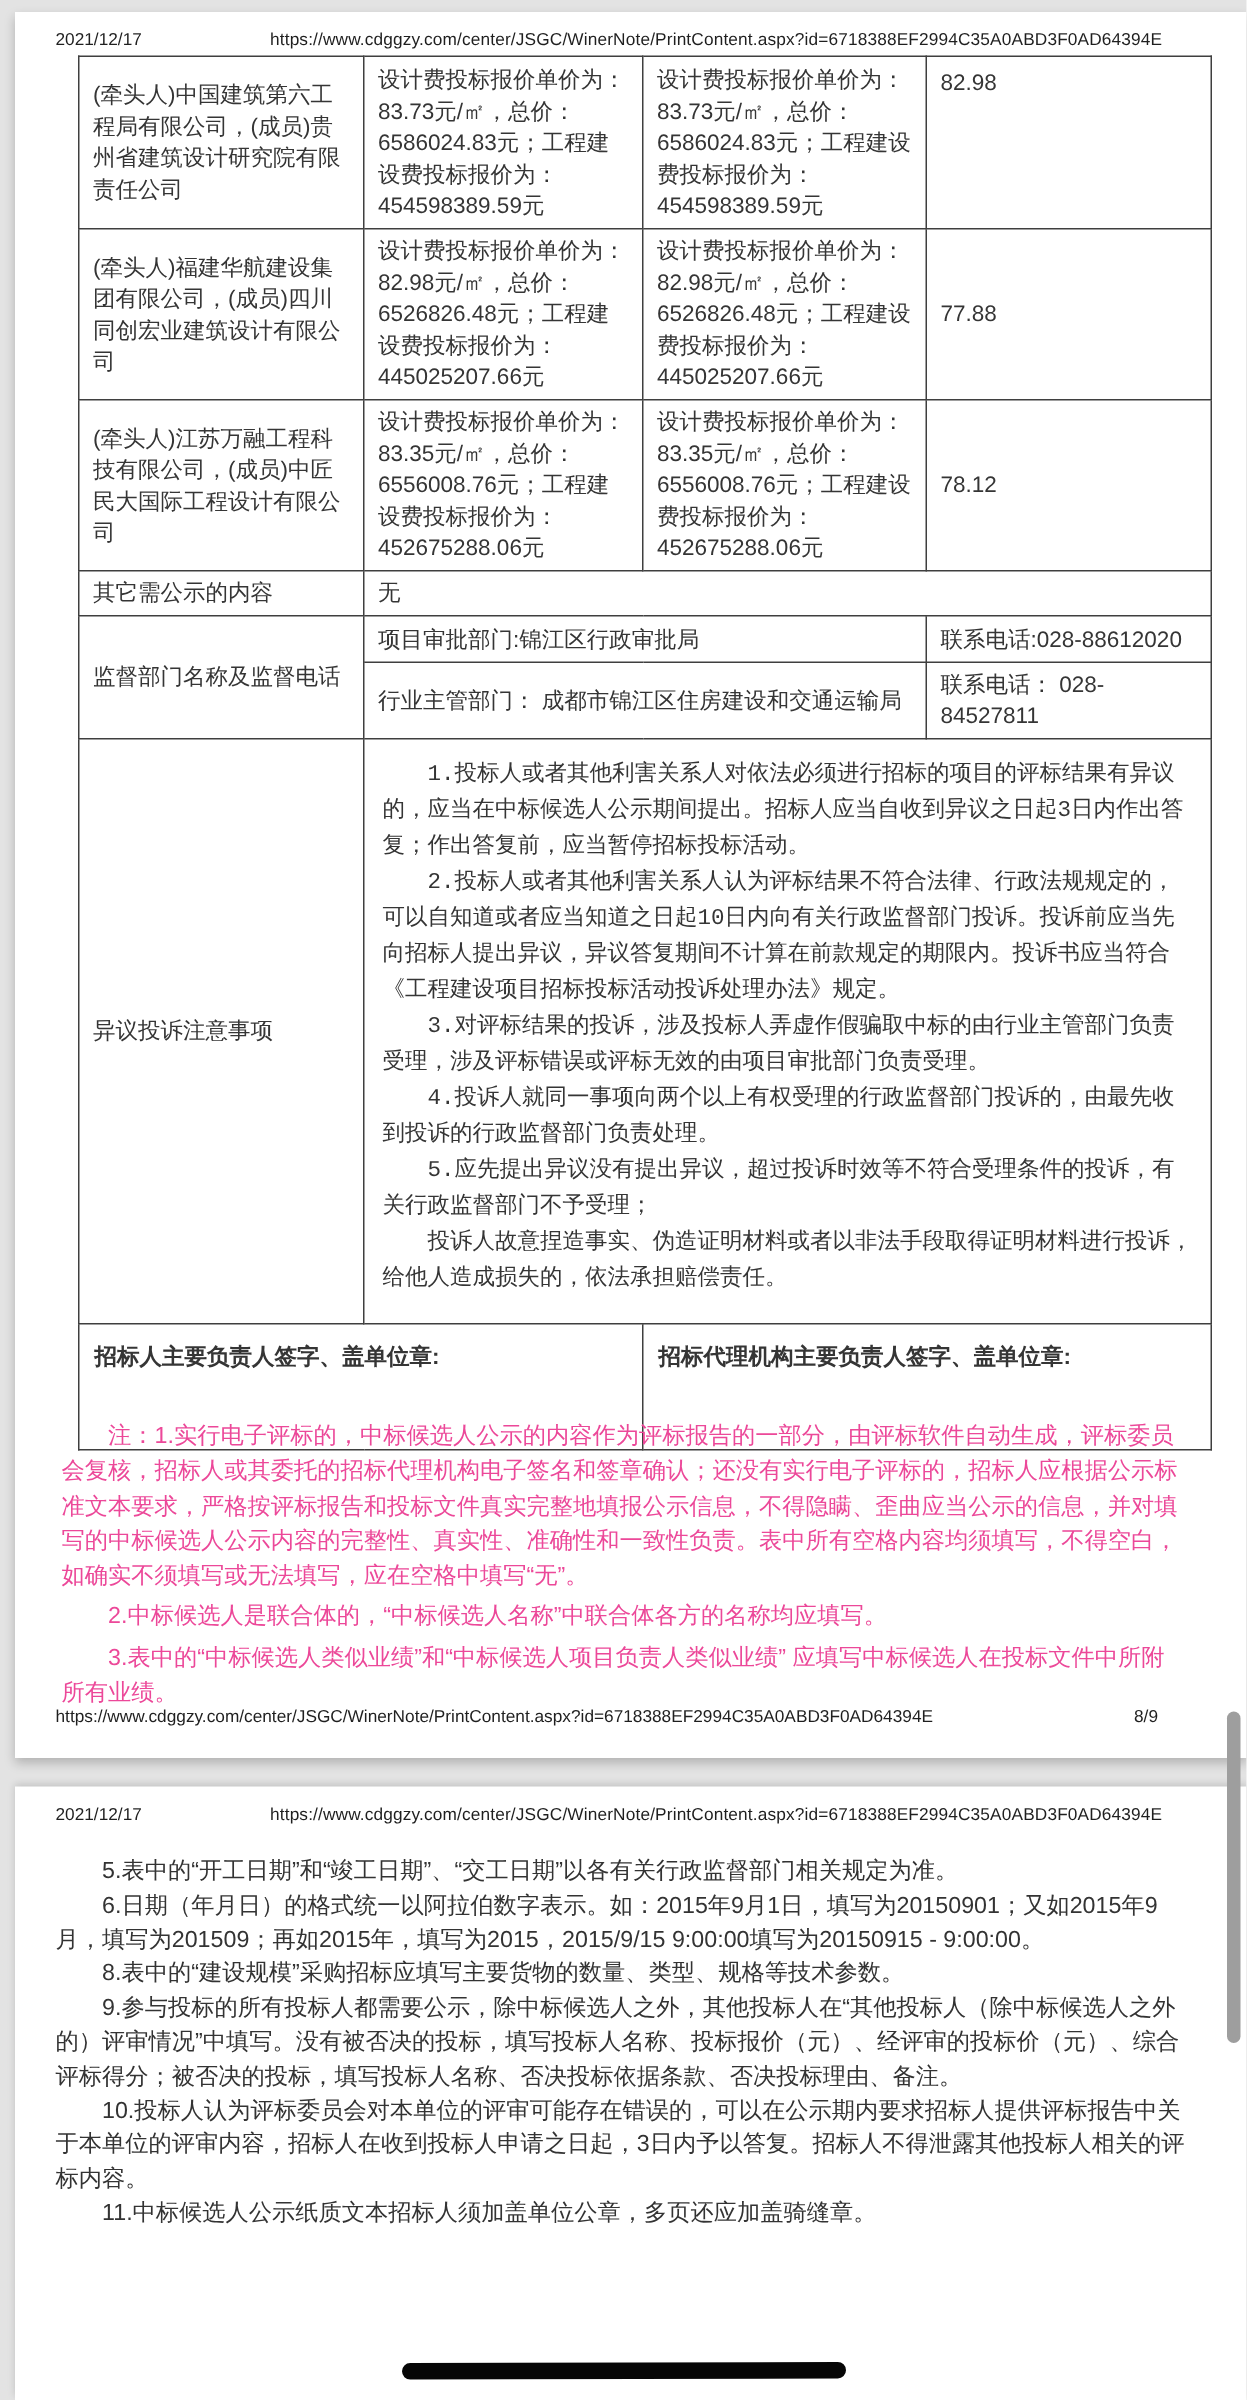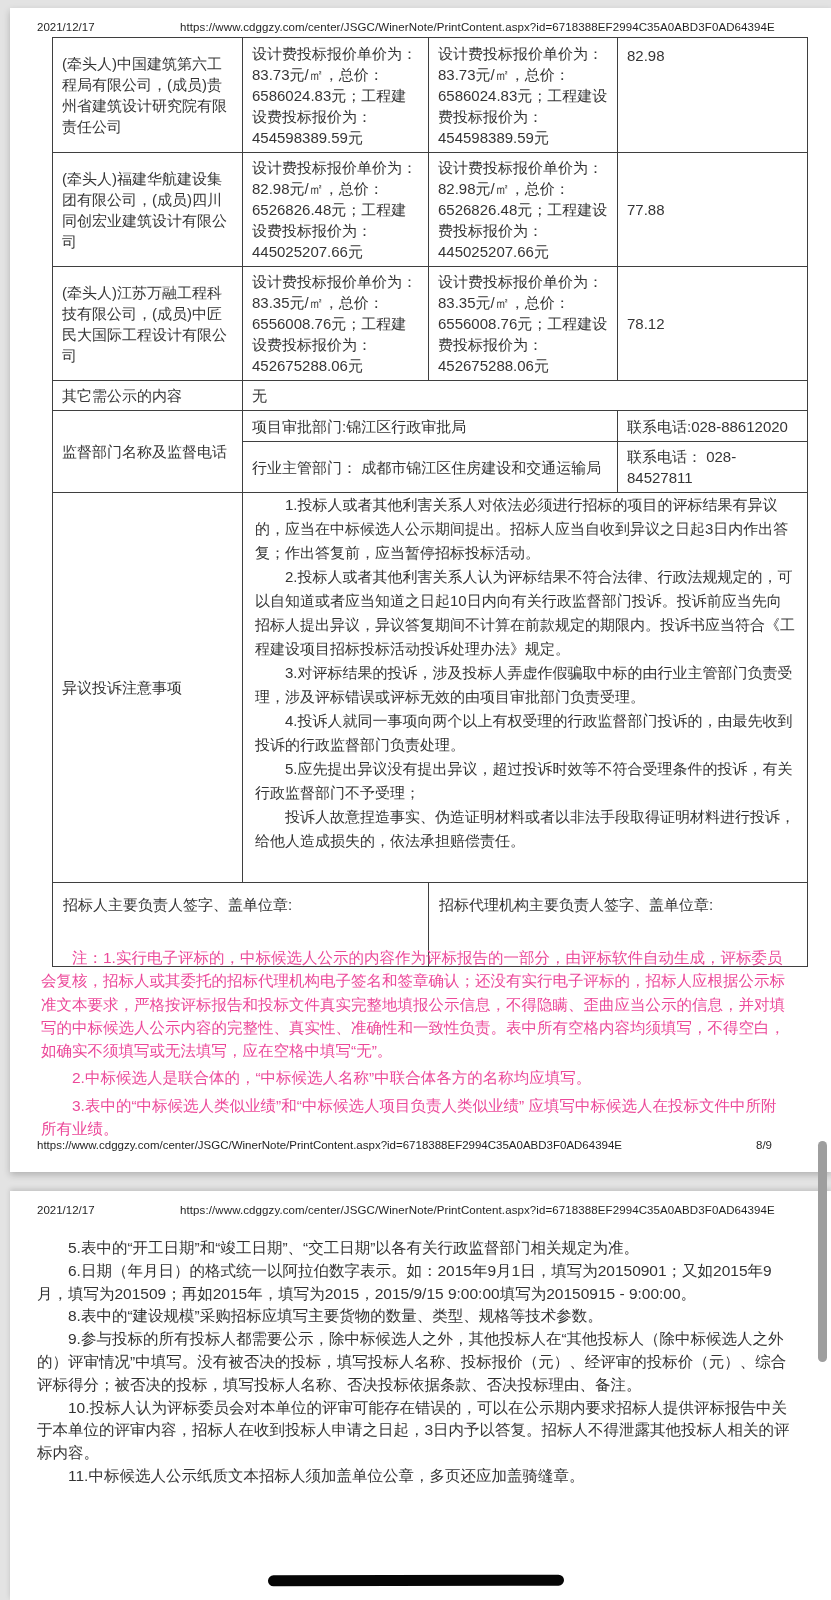--- a/index.html
+++ b/index.html
@@ -12,23 +12,23 @@
               font-size:11.5px;color:#1f1f1f;white-space:nowrap;}
   .hdr-date{position:absolute;left:0;top:0;}
   .hdr-url{position:absolute;left:143px;top:0;letter-spacing:0.1px;}
   .main-table{position:absolute;top:29px;left:27px;width:755px;border-collapse:collapse;table-layout:fixed;margin-left:15px;}
   .main-table td{border:1px solid #3f3f3f;font-size:15px;color:#353535;line-height:21px;
                  padding:4px 8px 4px 9px;vertical-align:middle;word-wrap:break-word;}
   tr.r1{height:115px;} tr.r2{height:104px;} tr.r3{height:112px;}
   tr.r4{height:30px;} tr.r5a{height:31px;} tr.r5b{height:31px;}
   tr.r7{height:390px;} tr.r8{height:84px;}
   td.score-top{vertical-align:top;padding-top:7px;}
-  td.objection-cell{padding:0 12px;vertical-align:top;}
+  td.objection-cell{padding:12px 12px;vertical-align:top;font-family:Liberation Mono, monospace;}
   .objection-cell p{margin:0;text-indent:2em;line-height:24px;font-size:15px;}
-  td.sig-cell{vertical-align:top;padding-top:11px;padding-left:10px;}
+  td.sig-cell{vertical-align:top;padding-top:11px;padding-left:10px;font-weight:bold;}
   .notes{position:absolute;top:934px;left:27px;width:754px;}
   .notes p{margin:4px;text-indent:2em;font-size:15.5px;line-height:23.3px;color:#ec4899;}
   .doc-footer{position:absolute;top:1131px;left:27px;right:59px;display:flex;
               justify-content:space-between;font-size:11.5px;color:#1f1f1f;}
   .notes2{position:absolute;top:46px;left:27px;width:755px;}
   .notes2 p{margin:0;text-indent:2em;font-size:15.5px;line-height:22.8px;color:#333;}
   .redaction{position:absolute;left:258px;top:384px;width:296px;height:11px;
              background:#060606;border-radius:6px;transform:rotate(-0.15deg);}
   .scroll-thumb{position:absolute;right:4px;top:1141px;width:9px;height:221px;
                 background:#9e9e9e;border-radius:5px;}

